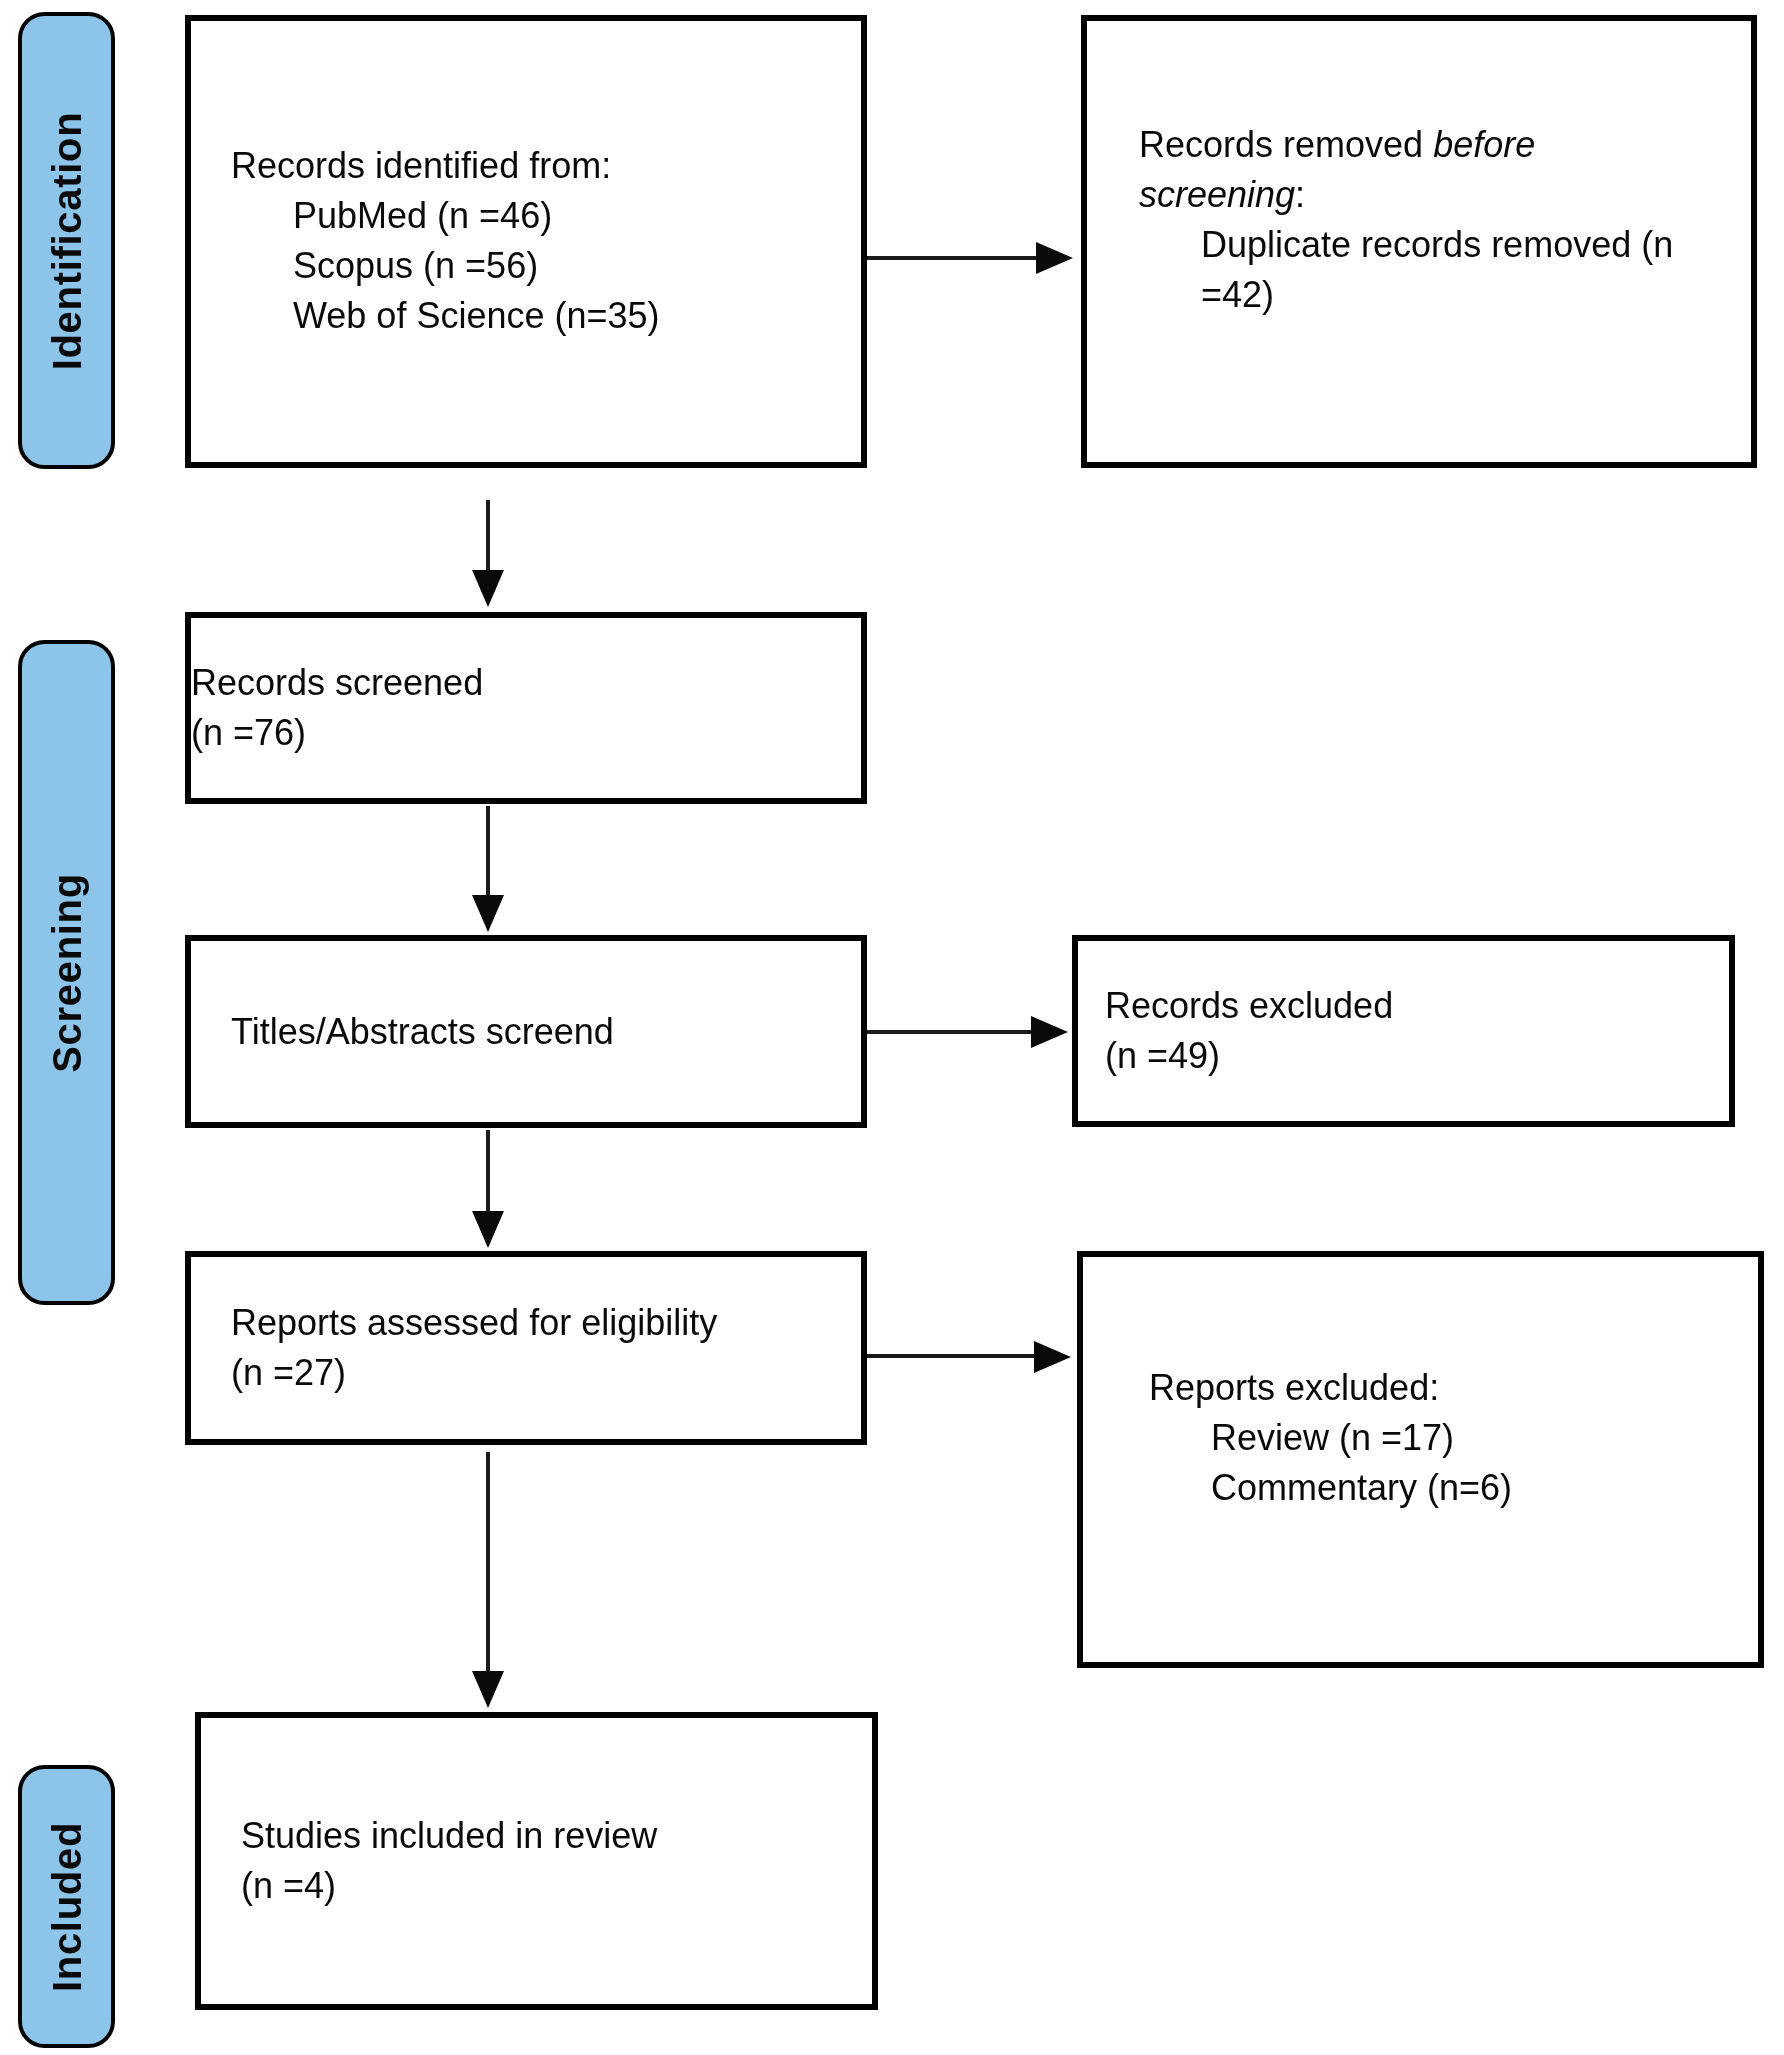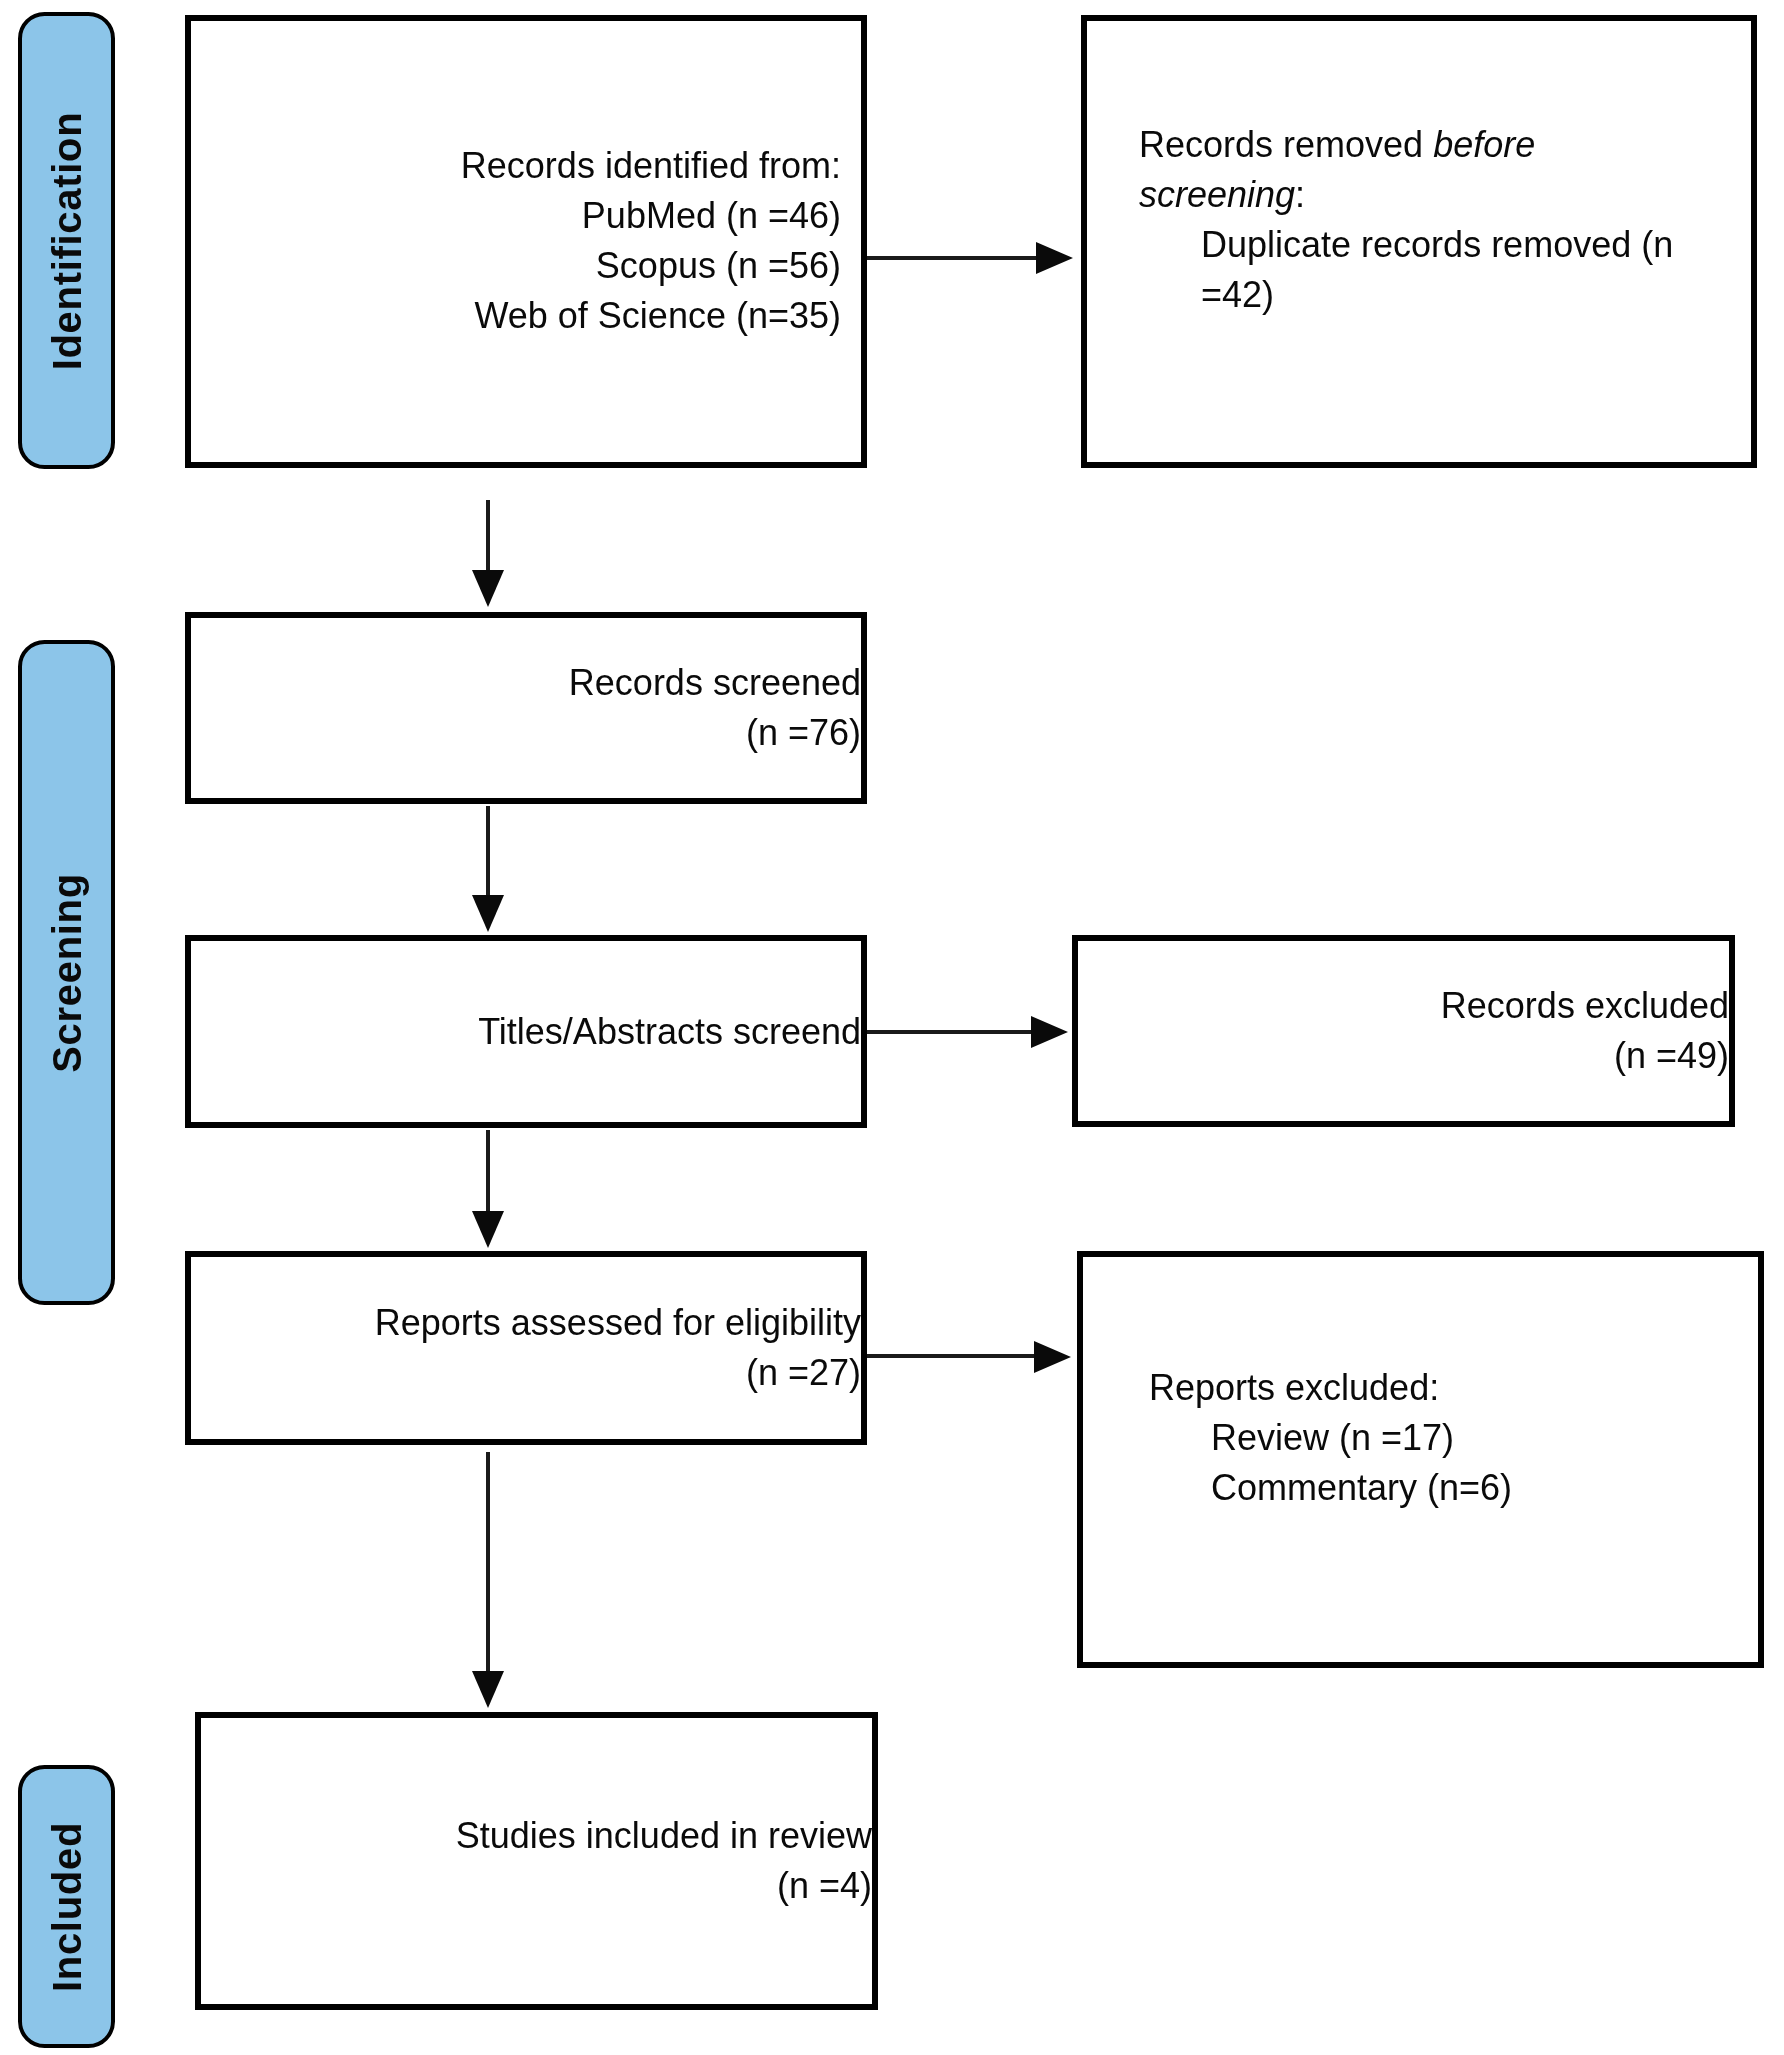--- a/index.html
+++ b/index.html
@@ -47,21 +47,21 @@
     box-sizing: border-box;
   }
   .box-content {
     position: absolute;
     inset: 0;
     display: flex;
     flex-direction: column;
     font-size: 36px;
     line-height: 50px;
   }
-  .v-center { justify-content: center; align-items: flex-end; }
+  .v-center { justify-content: center; }
   .line { white-space: normal; }
   .indent { margin-left: 62px; }
   .it { font-style: italic; }
 
   
   .hline {
     position: absolute;
     height: 4px;
     background: #1a1a1a;
   }
@@ -110,21 +110,21 @@
   </div>
 
   <div class="box" style="left:1081px; top:14.6px; width:676px; height:453px;">
     <div class="box-content" style="padding-top:99px; padding-left:52px; padding-right:20px;">
       <div class="line" style="max-width:463px;"><span>Records removed </span><span class="it">before screening</span><span>:</span></div>
       <div class="line indent" style="max-width:476px;">Duplicate records removed (n =42)</div>
     </div>
   </div>
 
   <div class="box" style="left:185px; top:612px; width:682px; height:192px;">
-    <div class="box-content v-center" style="padding-left:40px;">
+    <div class="box-content v-center" style="">
       <div class="line">Records screened</div>
       <div class="line">(n =76)</div>
     </div>
   </div>
 
   <div class="box" style="left:185px; top:935px; width:682px; height:193px;">
     <div class="box-content v-center" style="padding-left:40px;">
       <div class="line">Titles/Abstracts screend</div>
     </div>
   </div>

